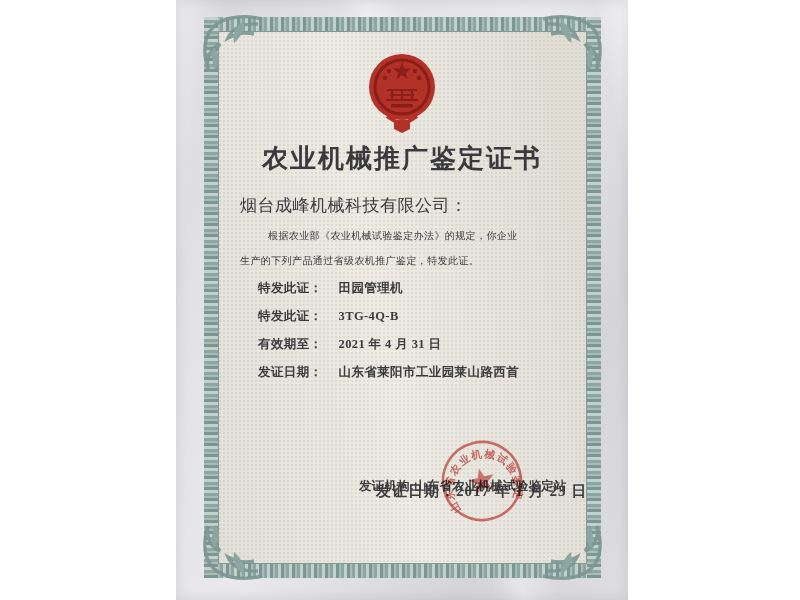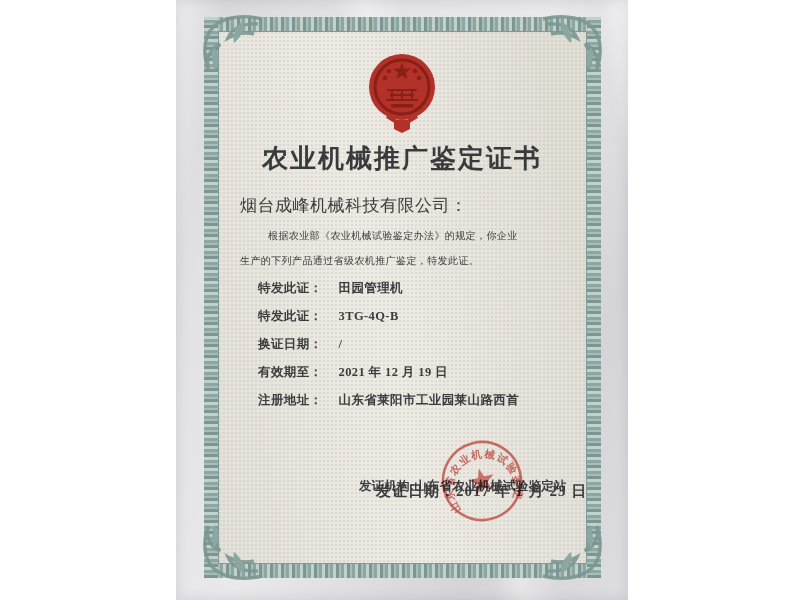--- a/index.html
+++ b/index.html
@@ -131,27 +131,24 @@
     <div class="bodyline l2">生产的下列产品通过省级农机推广鉴定，特发此证。</div>
 
     <div class="fields">
       <div class="field-row">
         <span>特发此证：</span><span class="fvalue">田园管理机</span>
       </div>
       <div class="field-row">
         <span>特发此证：</span><span class="fvalue">3TG-4Q-B</span>
       </div>
       <div class="field-row">
-        <span>换证日期：</span><span class="fvalue">/</span>
+        <span>有效期至：</span><span class="fvalue">2021 年 4 月 31 日</span>
       </div>
       <div class="field-row">
-        <span>有效期至：</span><span class="fvalue">2021 年 12 月 19 日</span>
-      </div>
-      <div class="field-row">
-        <span>注册地址：</span><span class="fvalue">山东省莱阳市工业园莱山路西首</span>
+        <span>发证日期：</span><span class="fvalue">山东省莱阳市工业园莱山路西首</span>
       </div>
     </div>
 
     <div class="issuer">发证机构:山东省农业机械试验鉴定站</div>
     <div class="issue-date">发证日期：2017 年 1 月 23 日</div>
 
     <svg class="seal" viewBox="0 0 86 86">
       <defs>
         <path id="sealArc" d="M 16,66 A 31,31 0 1 1 70,66"></path>
       </defs>

